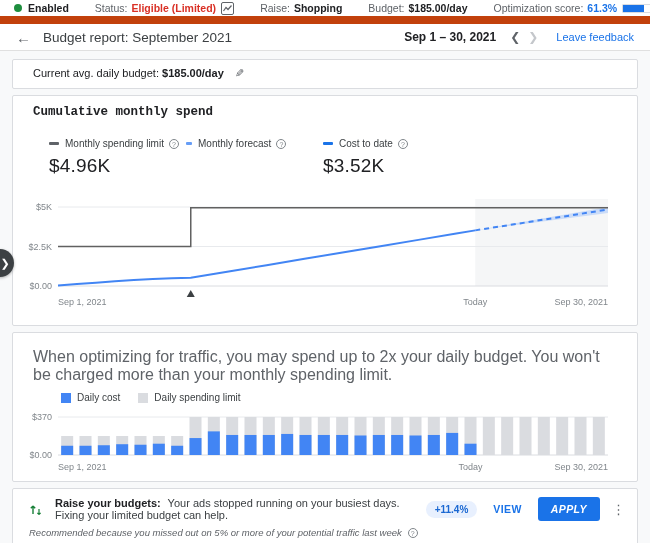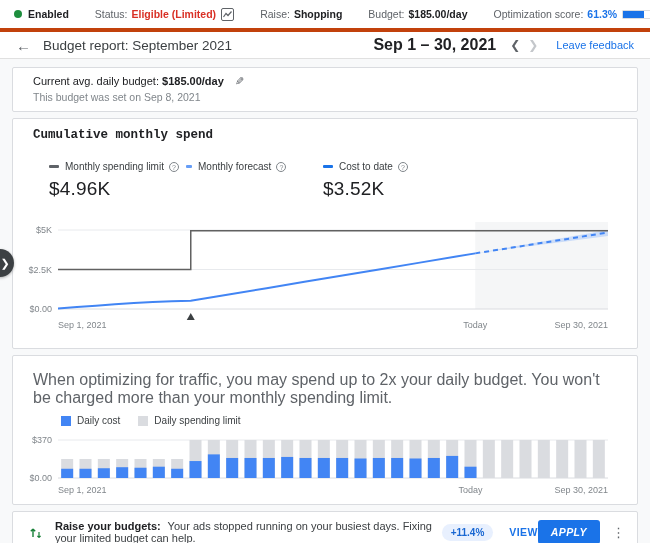--- a/index.html
+++ b/index.html
@@ -1,38 +1,38 @@
 <!DOCTYPE html>
 <html><head>
 <meta charset="utf-8">
 <style>
   * { margin:0; padding:0; box-sizing:border-box; }
   html,body { width:650px; height:543px; overflow:hidden; }
   body { font-family:"Liberation Sans", sans-serif; background:#f8f9fa; color:#3c4043; position:relative; }
 
   
-  .topbar { height:32px; background:#fff; display:flex; align-items:center; font-size:10.5px;
-            padding:8px 14px; border-bottom:4px solid #c2410c; }
+  .topbar { height:22px; background:#fff; display:flex; align-items:center; font-size:10.5px;
+            padding:8px 14px; border-bottom:8px solid #c2410c; }
   .tb-group { display:flex; align-items:center; margin-right:26px; white-space:nowrap; }
   .dot { width:8px; height:8px; border-radius:50%; background:#1e8e3e; margin-right:6px; }
   .tb-label { color:#5f6368; margin-right:4px; }
   .tb-value { color:#202124; font-weight:bold; }
   .tb-status { color:#d93025; }
   .mini-chart-icon { margin-left:5px; display:inline-flex; }
   .opt-value { color:#1a73e8; font-weight:bold; margin-right:5px; }
   .progress-outer { width:36px; height:9px; border:1px solid #dadce0; background:#fff; border-radius:1px; overflow:hidden; }
   .progress-inner { height:100%; background:#1a73e8; }
 
   
   .header { height:27px; background:#fff; display:flex; align-items:center; padding:0 16px;
             border-bottom:1px solid #e0e0e0; }
   .back-arrow { font-size:15px; color:#5f6368; margin-right:12px; cursor:pointer; line-height:1; }
   .page-title { font-size:13.5px; color:#3c4043; }
   .header-right { margin-left:auto; display:flex; align-items:center; }
-  .date-range { font-size:16px; font-weight:bold; color:#202124; margin-right:10px; }
+  .date-range { font-size:12px; font-weight:bold; color:#202124; margin-right:10px; }
   .chev { font-size:12px; margin:0 4px; cursor:pointer; }
   .chev-prev { color:#5f6368; }
   .chev-next { color:#c4c7cb; }
   .feedback-link { font-size:11px; color:#1a73e8; margin-left:14px; cursor:pointer; }
 
   
   .content { padding:8px 12px 0 12px; }
   .card { background:#fff; border:1px solid #dadce0; border-radius:2px; margin-bottom:6px; }
 
   .budget-card { padding:7px 20px 8px 20px; }
@@ -68,21 +68,21 @@
 
   
   .rec-card { padding:8px 12px 7px 16px; margin-bottom:0; }
   .rec-row1 { display:flex; align-items:center; }
   .uplift-icon { margin-right:12px; display:inline-flex; flex:0 0 auto; }
   .rec-text { font-size:11px; color:#3c4043; }
   .rec-text b { color:#202124; margin-right:4px; }
   .rec-actions { margin-left:auto; display:flex; align-items:center; }
   .badge { background:#e8f0fe; color:#1967d2; font-size:10px; font-weight:bold; padding:3px 9px;
            border-radius:10px; margin-right:16px; }
-  .view-btn { color:#1a73e8; font-size:10.5px; font-weight:bold; letter-spacing:.4px; cursor:pointer; }
+  .view-btn { color:#1a73e8; font-size:10.5px; font-weight:bold; letter-spacing:.4px; margin-right:16px; cursor:pointer; }
   .apply-btn { background:#1a73e8; color:#fff; font-size:10.5px; font-weight:bold; letter-spacing:.4px;
                border:none; border-radius:3px; padding:6px 13px; cursor:pointer;font-style:italic; }
   .dots-menu { font-size:13px; color:#5f6368; margin-left:12px; cursor:pointer; }
   .rec-footnote { font-size:9.5px; font-style:italic; color:#5f6368; margin-top:6px; display:flex; align-items:center; }
   .rec-footnote .help-circle { font-style:normal; }
 
   
   .side-handle { position:absolute; left:-14px; top:249px; width:28px; height:28px; border-radius:50%;
                  background:#3c4043; color:#fff; display:flex; align-items:center; justify-content:center;
                  font-size:11px; cursor:pointer; z-index:5; box-shadow:0 1px 3px rgba(0,0,0,.3); }
@@ -139,21 +139,20 @@
 </div>
 
 <div class="content">
 
   <div class="card budget-card">
     <div class="budget-line1">
       <span>Current avg. daily budget:</span>
       <b>$185.00/day</b>
       <span class="pencil-icon">✎</span>
     </div>
-    <div class="budget-note">This budget was set on Sep 8, 2021</div>
   </div>
 
   <div class="card cum-card">
     <div class="section-title">Cumulative monthly spend</div>
     <div class="metrics-row">
       <div class="metric">
         <div class="metric-head">
           <span class="dash dash-wide" style="background: rgb(95, 99, 104);"></span>
           <span>Monthly spending limit</span>
           <span class="help-circle">?</span>

